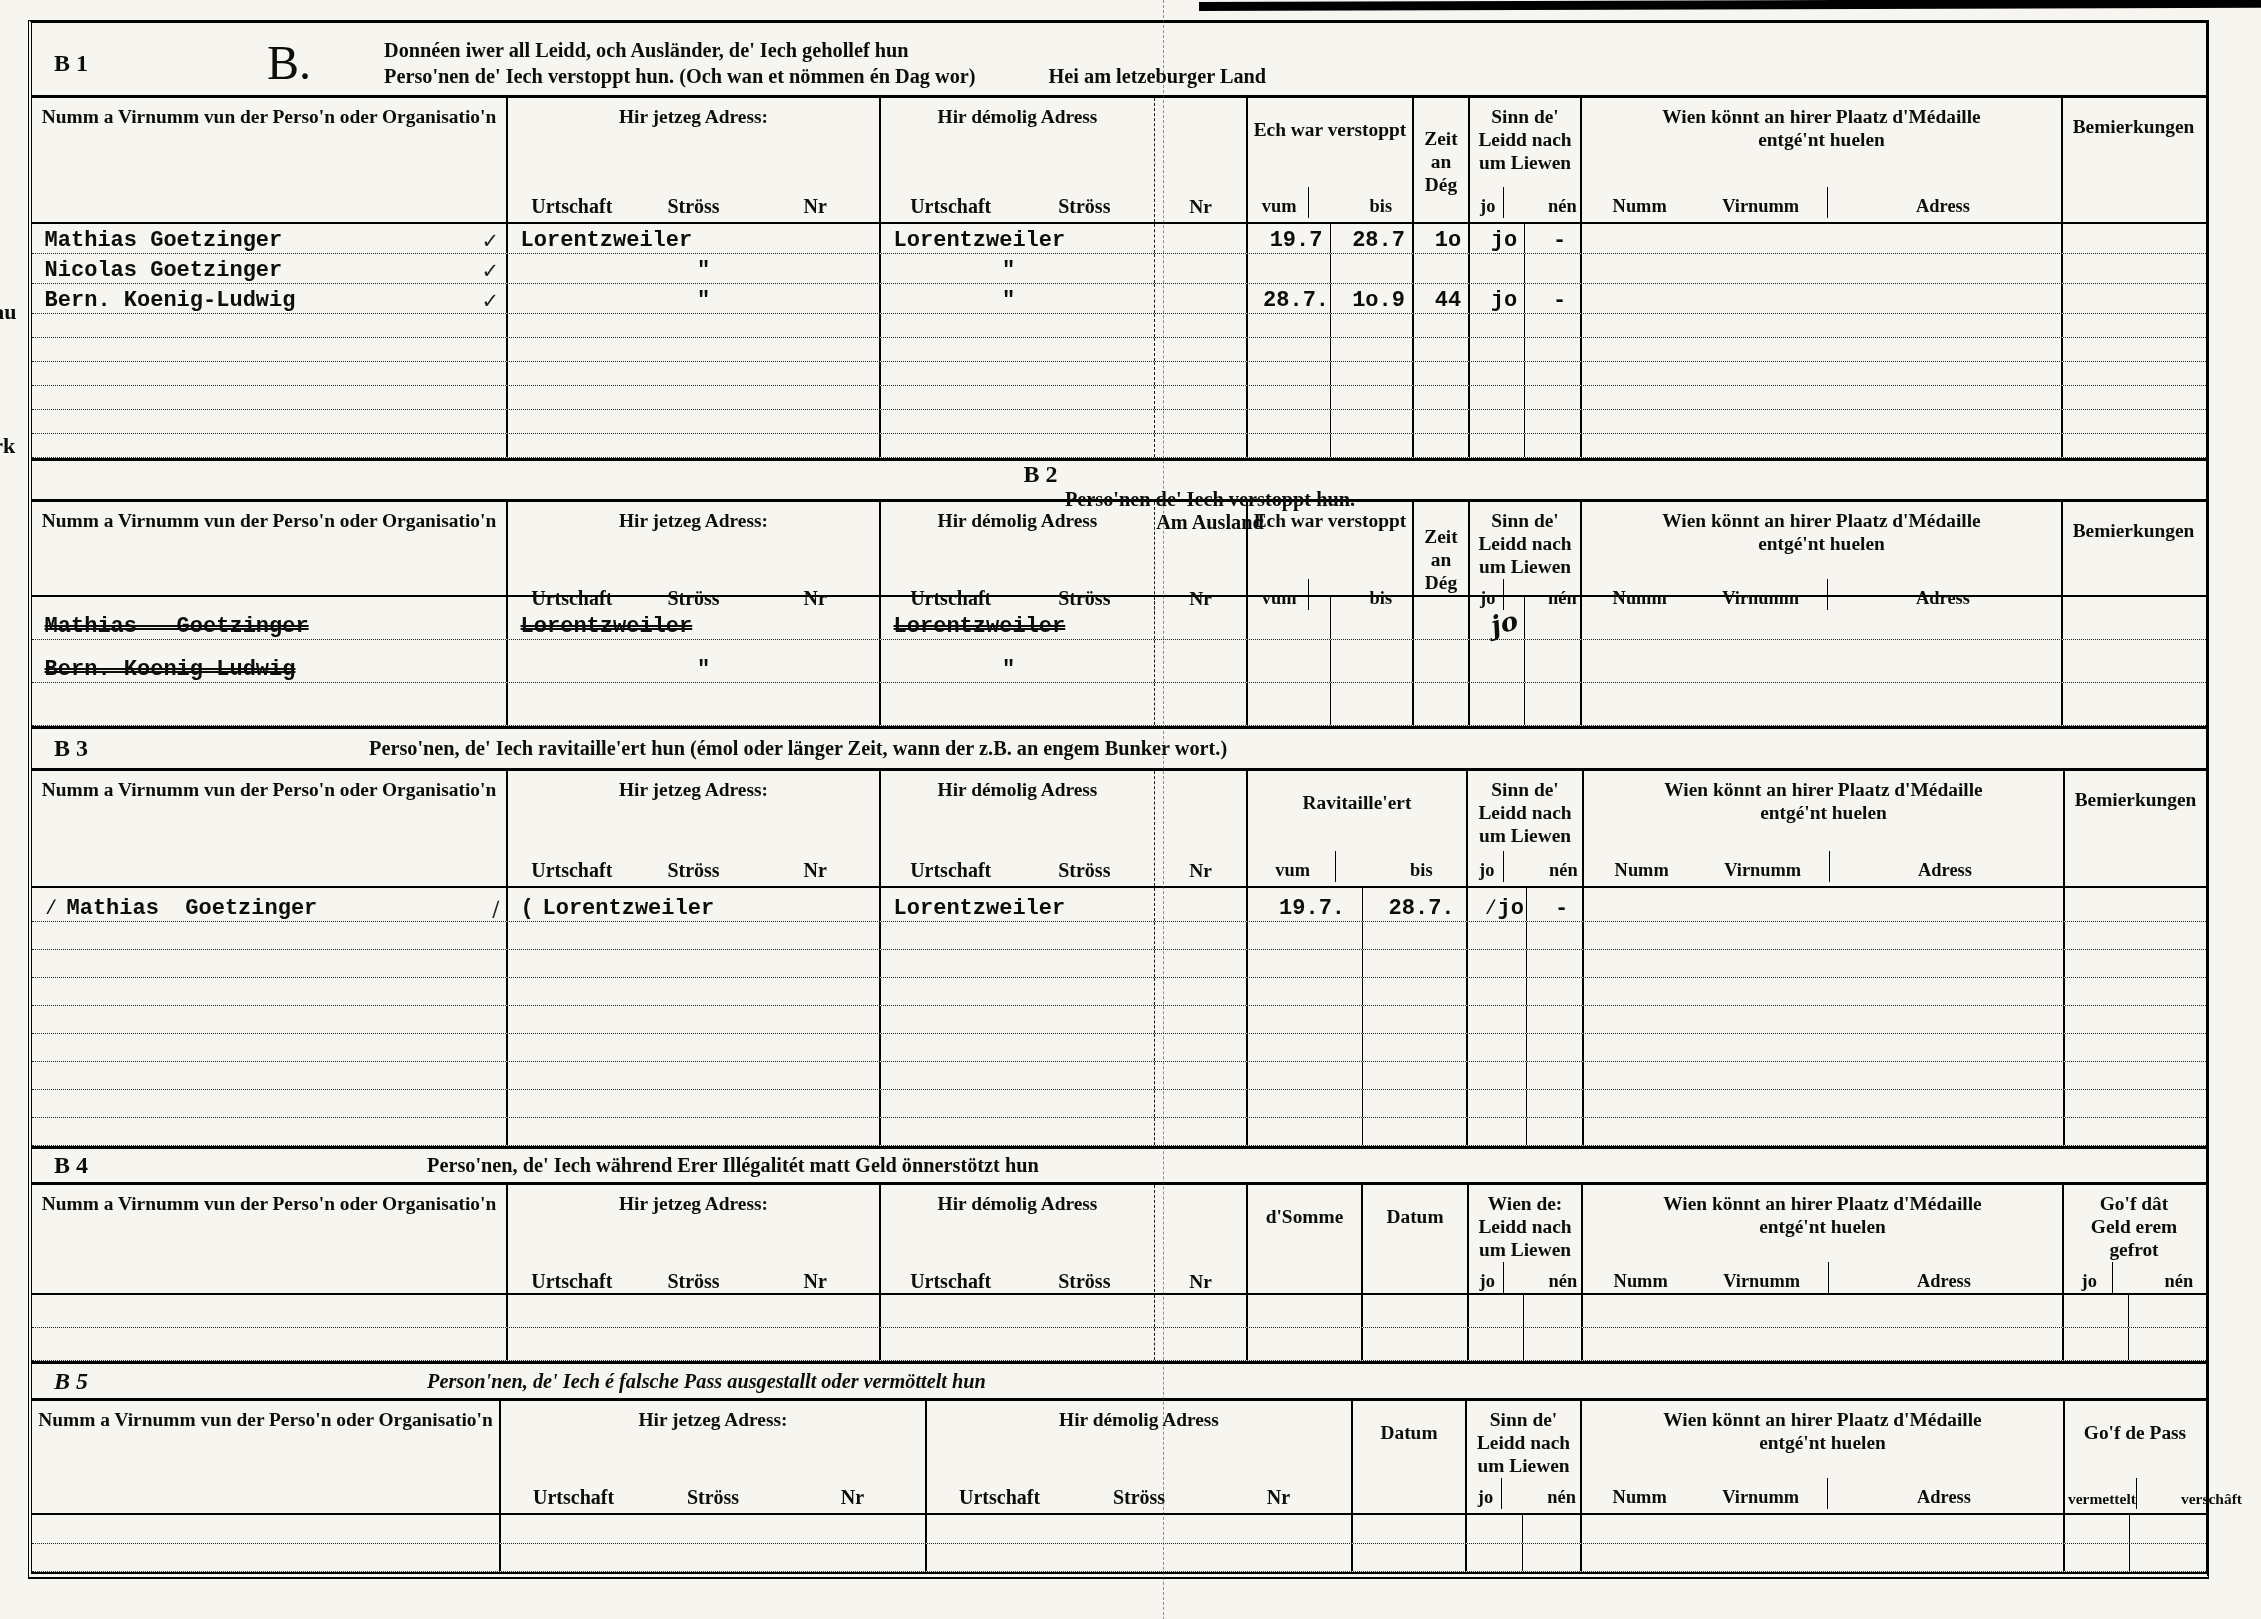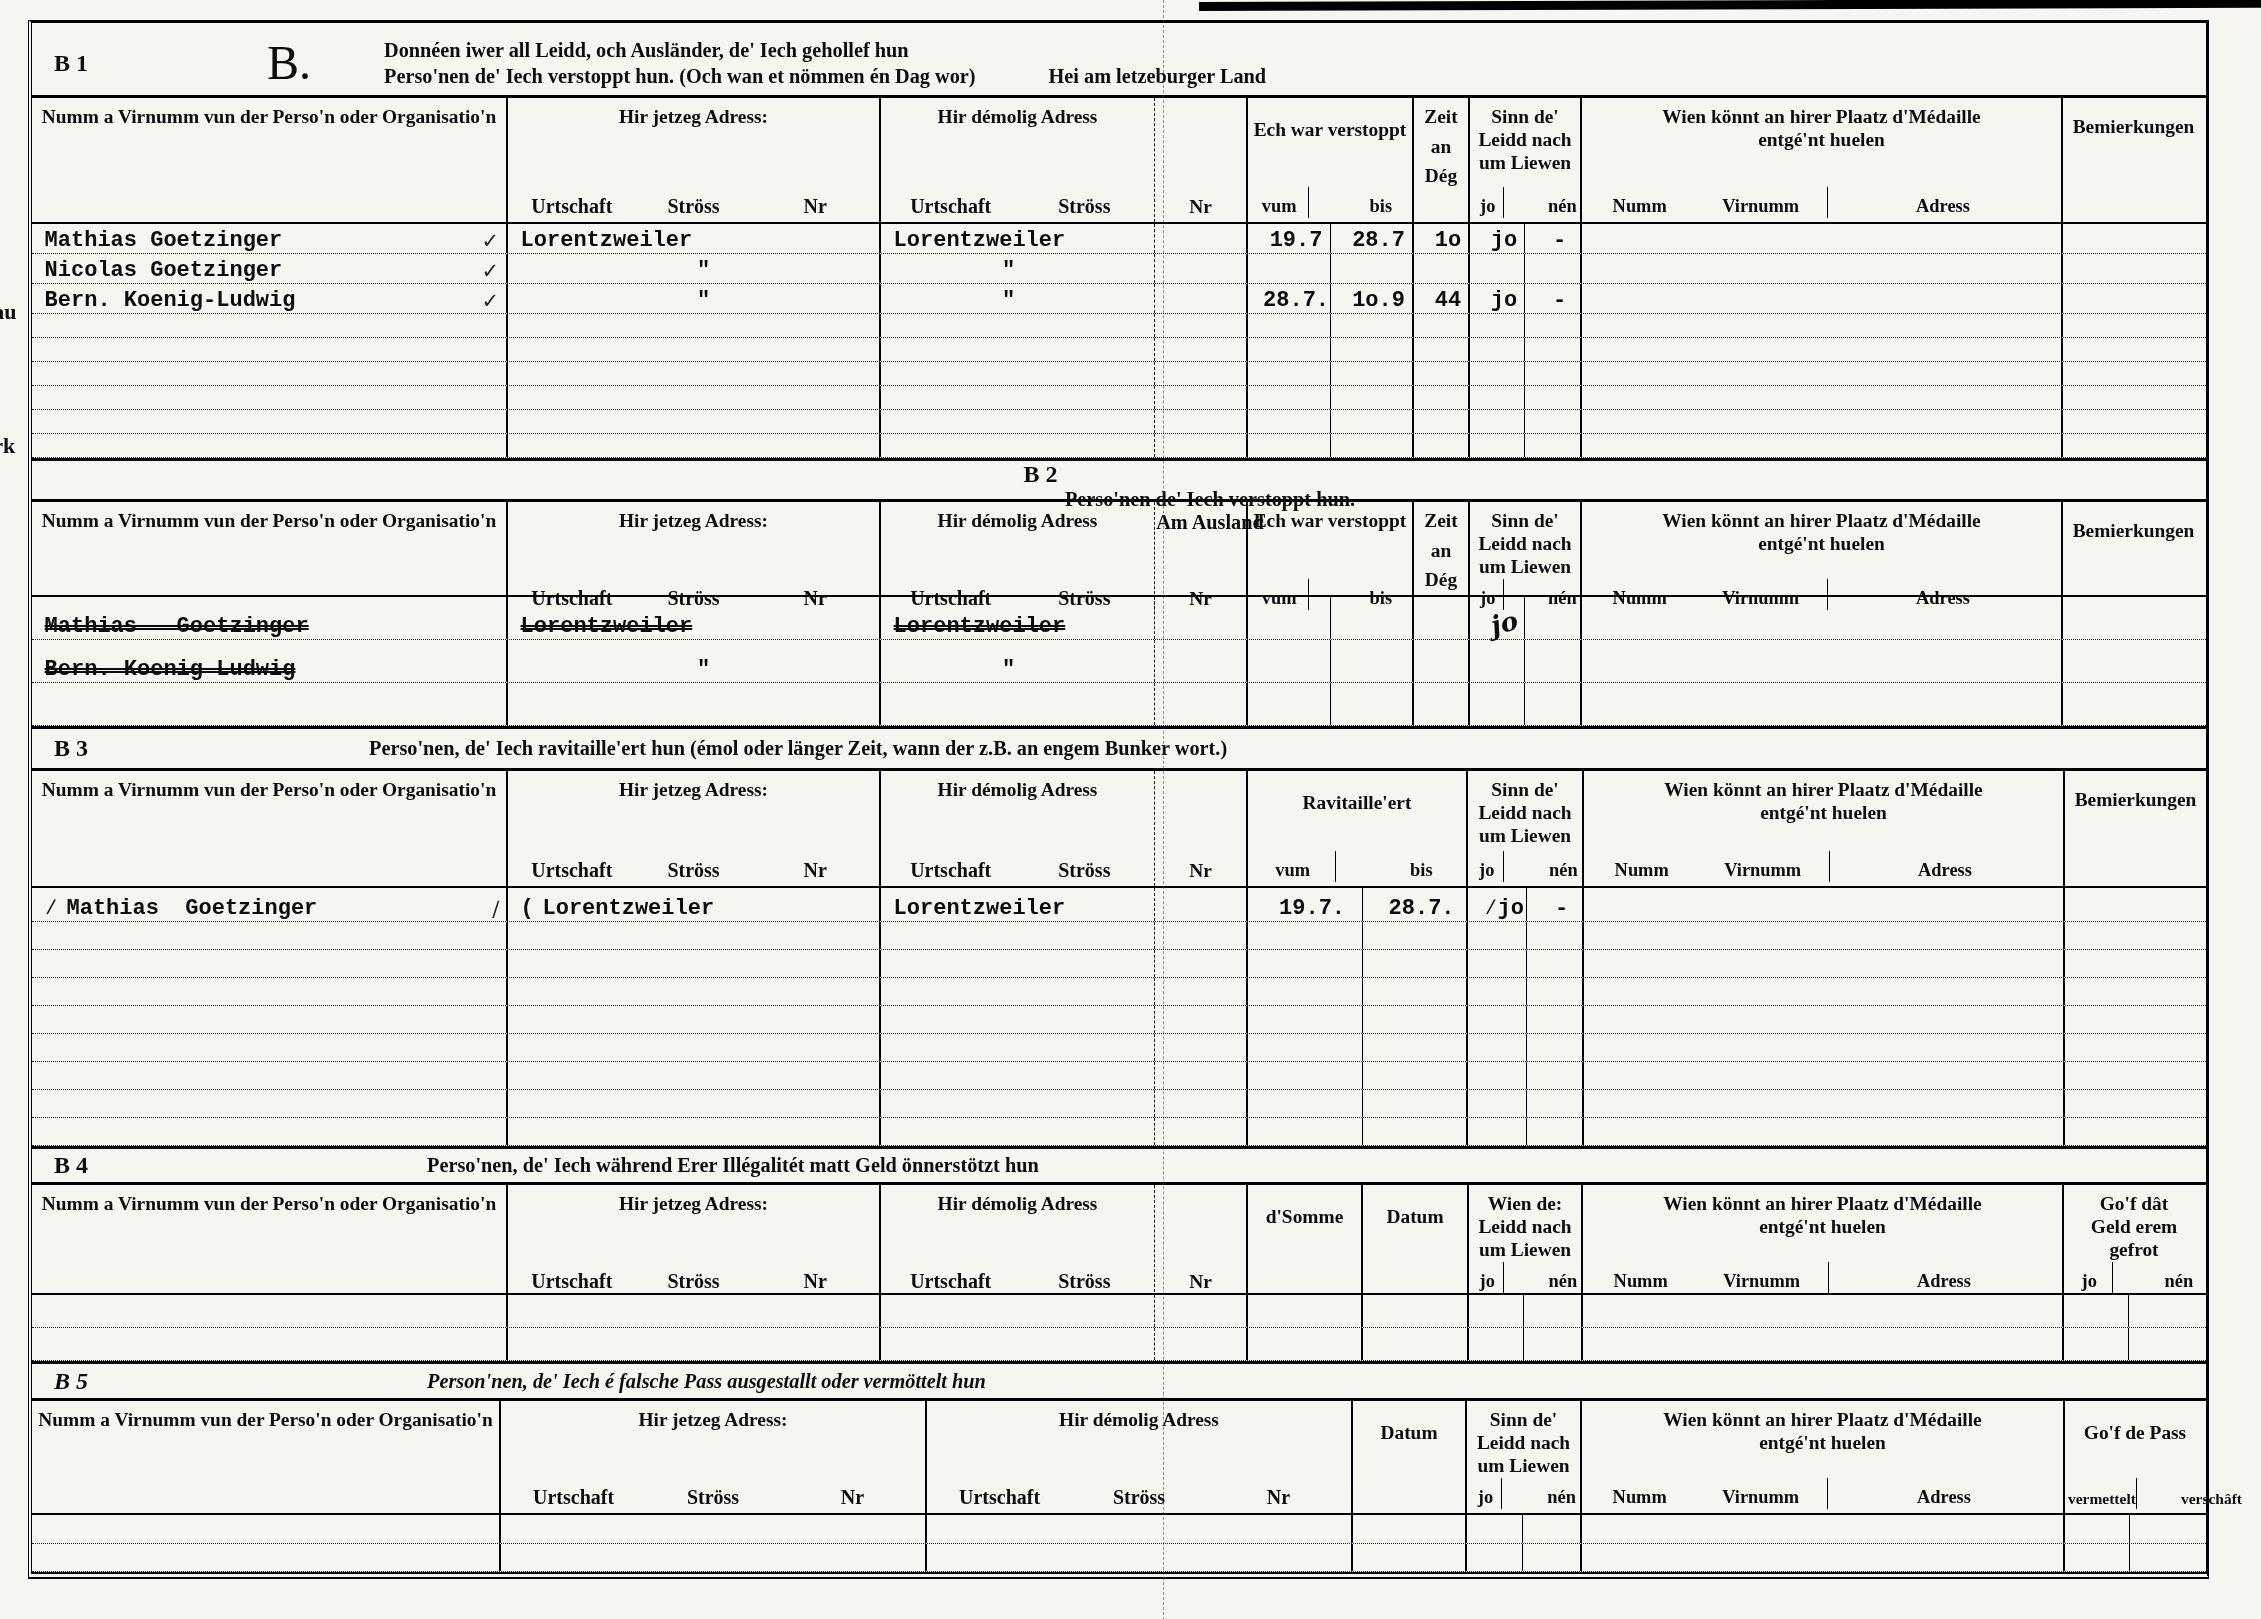--- a/index.html
+++ b/index.html
@@ -50,21 +50,21 @@
         text-align: center; font-size: 19.4px; padding: 7.7px 2.9px 4.8px; overflow: visible; }
   .hc .top { line-height: 1.18; }
   .hc.nm { justify-content: flex-start; }
   .sub3 { display: flex; font-size: 20px; }
   .sub3 span { flex: 1; }
   .halves { display: flex; height: 31px; font-size: 18.4px; }
   .halves span { flex: 1; display: flex; align-items: flex-end; justify-content: center;
                  padding-bottom: 1px; white-space: nowrap; }
   .halves .btl { border-left: 1px solid #000; }
   .halves.small span { font-size: 15.5px; }
-  .zc { justify-content: flex-start; gap: 8px; line-height: 1.12; }
+  .zc { justify-content: center; gap: 1px; line-height: 1.12; }
   .nrc { justify-content: flex-end; }
   .wsub { display: grid; grid-template-columns: 242px 1fr; height: 31px; font-size: 18.4px; }
   .wa { display: flex; justify-content: space-around; align-items: flex-end; padding-bottom: 1px; }
   .wa i { font-style: normal; }
   .wb { border-left: 1px solid #000; display: flex; align-items: flex-end;
         justify-content: center; padding-bottom: 1px; }
   .bem { justify-content: flex-start; padding-top: 17.4px; }
   .topgap { padding-top: 12.6px; }
 
   

